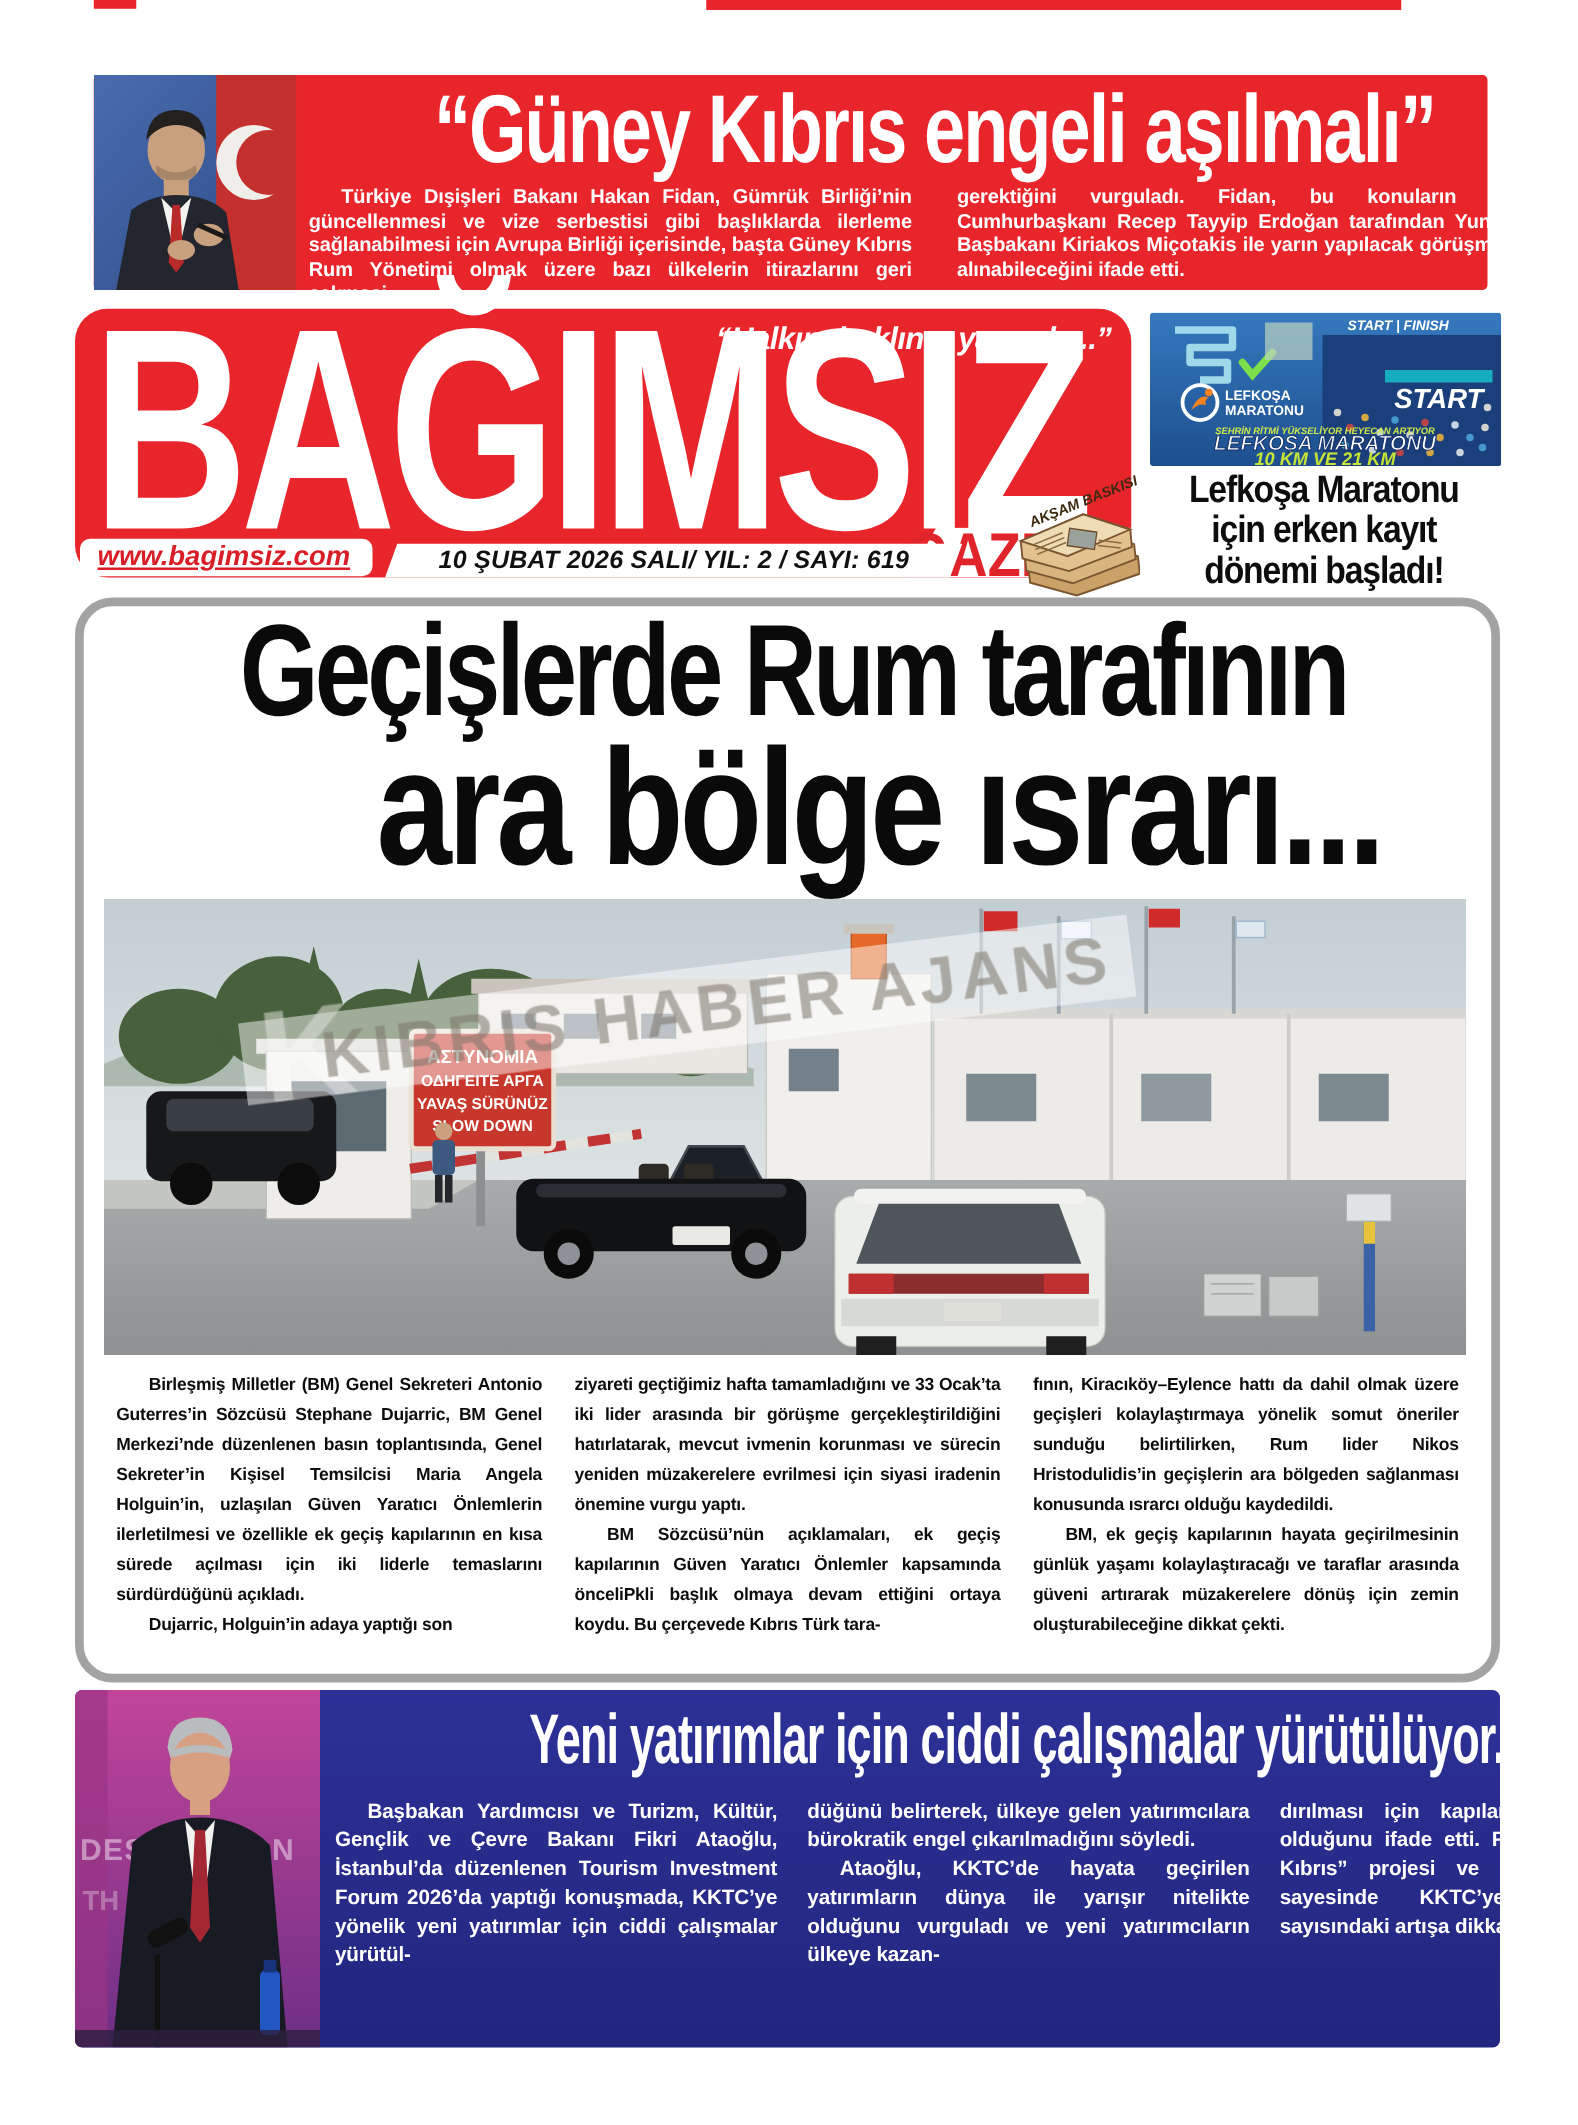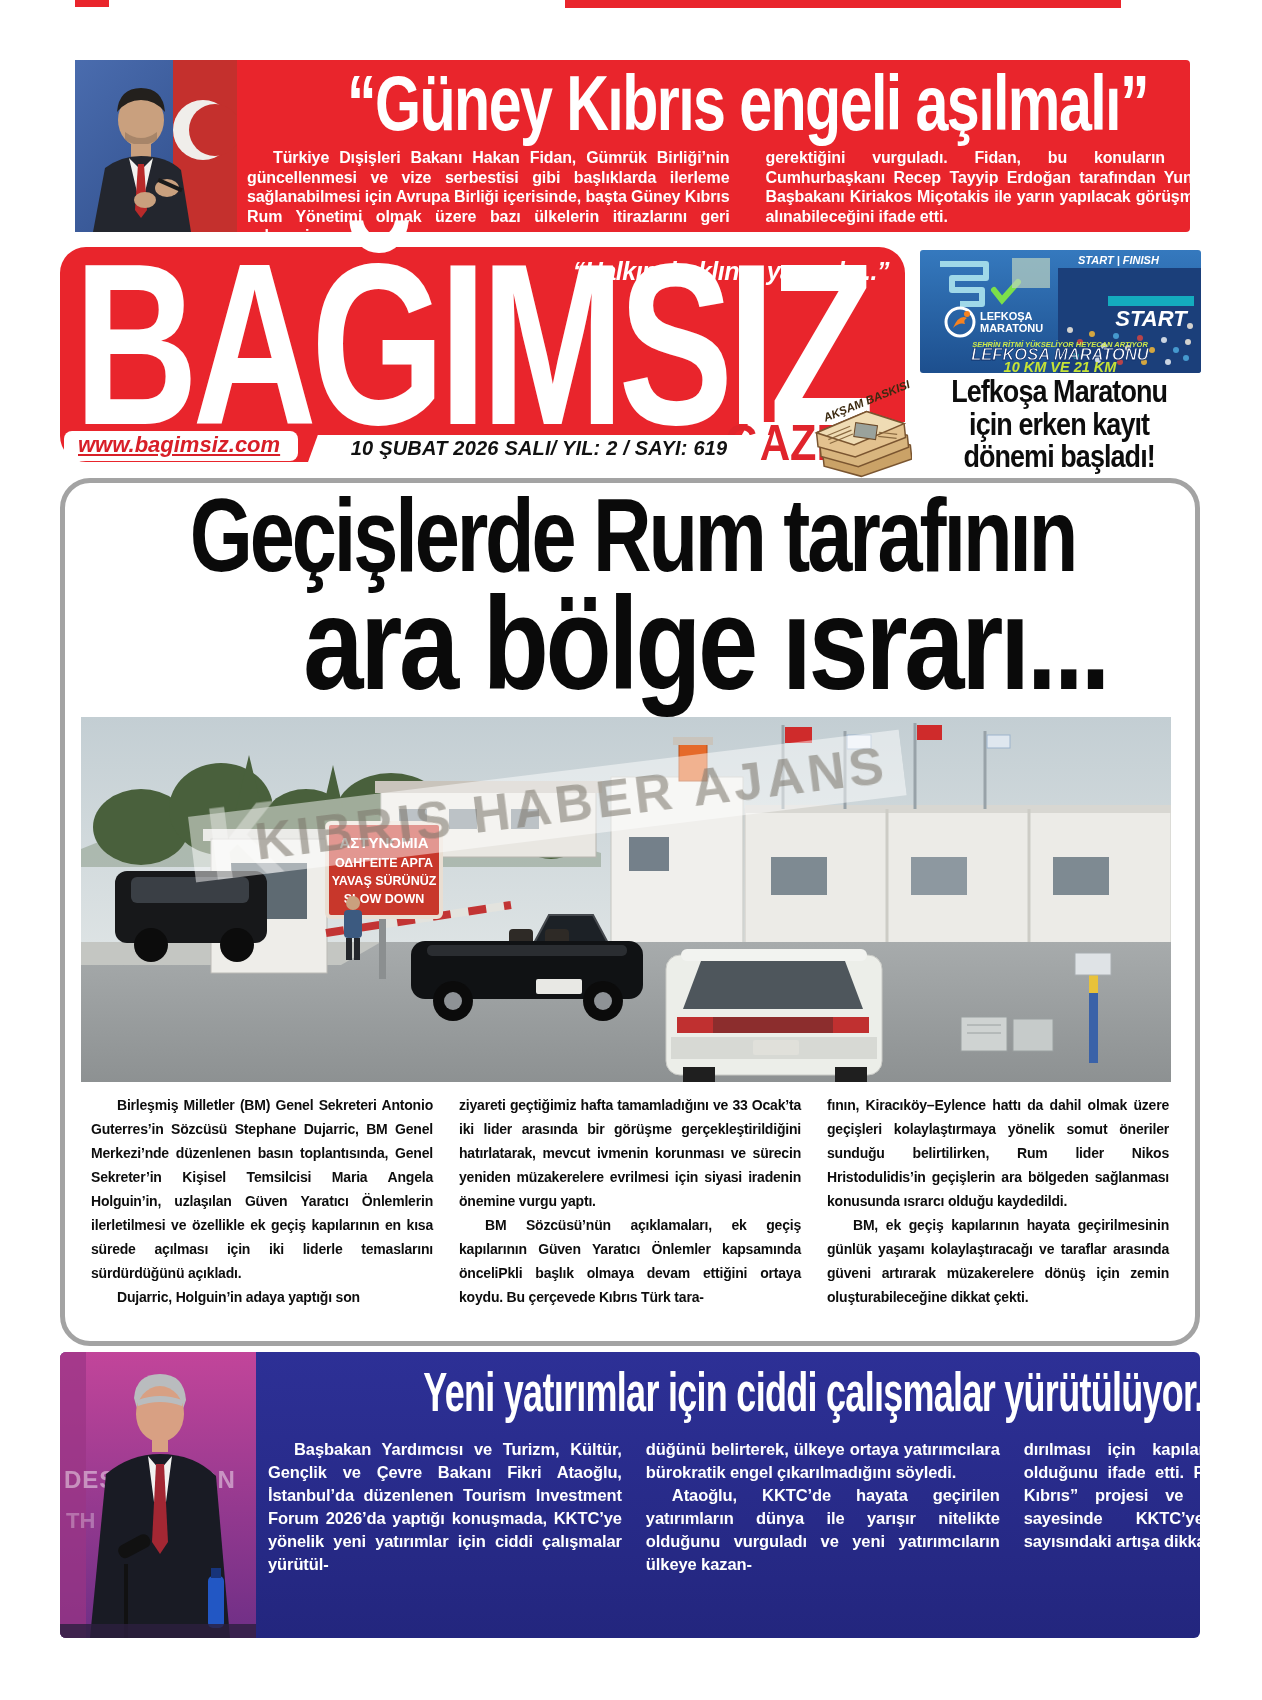--- a/index.html
+++ b/index.html
@@ -52,21 +52,21 @@
   
   .promo{position:absolute;left:920px;top:250px;width:281px;height:123px;border-radius:3px;
          overflow:hidden;}
   .promo svg{display:block;width:100%;height:100%;}
   .promo-caption{position:absolute;left:916px;top:376px;width:286px;text-align:center;color:#0d0d0d;}
   .pc{font-size:29px;font-weight:bold;line-height:31px;letter-spacing:-1px;
       transform:scale(0.93,1.05);transform-origin:center top;white-space:pre-line;}
 
   
   .main-story{position:absolute;left:60px;top:478px;width:1140px;height:868px;
-              border:5px solid #a3a3a3;border-radius:30px;background:#fff;box-sizing:border-box;}
+              border:7px solid #a3a3a3;border-radius:30px;background:#fff;box-sizing:border-box;}
   .mh1{position:absolute;left:0;right:0;top:2px;text-align:center;}
   .c1{font-size:104px;font-weight:bold;letter-spacing:-4px;color:#0a0a0a;
       transform:scale(0.78,1.0);transform-origin:center top;line-height:100px;}
   .mh2{position:absolute;left:0;right:0;top:96px;text-align:right;}
   .c2{font-size:132px;font-weight:bold;letter-spacing:-4px;color:#0a0a0a;
       transform:scale(0.82,1.0);transform-origin:center top;line-height:130px;}
   .main-photo{position:absolute;left:16px;top:234px;width:1090px;height:365px;overflow:hidden;}
   .main-photo svg{display:block;width:100%;height:100%;}
   .main-cols{position:absolute;left:0;top:610px;width:100%;display:flex;gap:26px;
              padding:0 26px;box-sizing:border-box;}
@@ -405,21 +405,21 @@
     </div>
     <div class="bb-content">
       <div class="bb-headline">
         <span class="cond bh">Yeni yatırımlar için ciddi çalışmalar yürütülüyor...</span>
       </div>
       <div class="bb-cols">
         <div class="bcol">
           <p class="indent">Başbakan Yardımcısı ve Turizm, Kültür, Gençlik ve Çevre Bakanı Fikri Ataoğlu, İstanbul’da düzenlenen Tourism Investment Forum 2026’da yaptığı konuşmada, KKTC’ye yönelik yeni yatırımlar için ciddi çalışmalar yürütül-</p>
         </div>
         <div class="bcol">
-          <p>düğünü belirterek, ülkeye ortaya yatırımcılara bürokratik engel çıkarılmadığını söyledi.</p>
+          <p>düğünü belirterek, ülkeye gelen yatırımcılara bürokratik engel çıkarılmadığını söyledi.</p>
           <p class="indent">Ataoğlu, KKTC’de hayata geçirilen yatırımların dünya ile yarışır nitelikte olduğunu vurguladı ve yeni yatırımcıların ülkeye kazan-</p>
         </div>
         <div class="bcol">
           <p>dırılması için kapıların her zaman açık olduğunu ifade etti. Forumda ayrıca, “ADA Kıbrıs” projesi ve havayolu anlaşmaları sayesinde KKTC’ye gelen ziyaretçi sayısındaki artışa dikkat çekildi.</p>
         </div>
       </div>
     </div>
   </section>
 
 </div>

